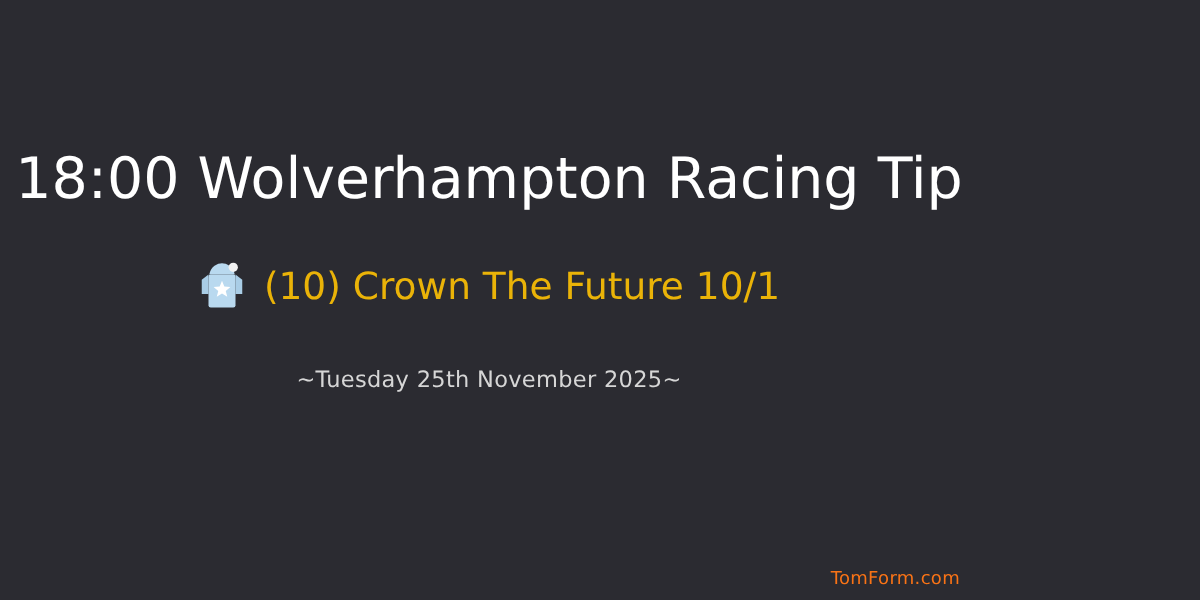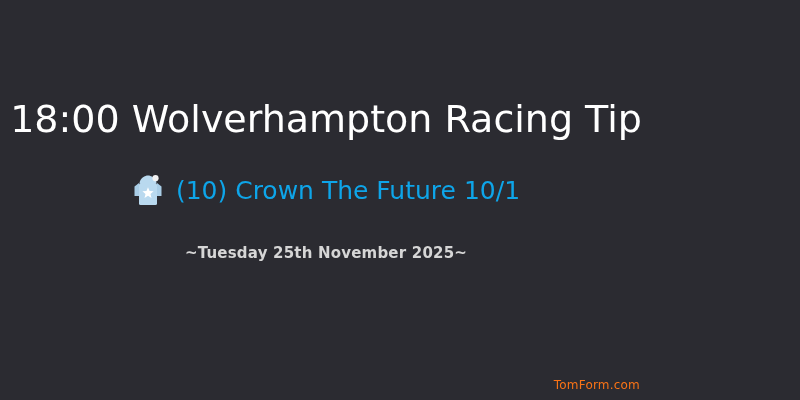--- a/index.html
+++ b/index.html
@@ -42,30 +42,30 @@
     white-space: nowrap;
   }
   .silks {
     width: 32px;
     height: 34px;
     position: relative;
     flex: none;
     display: block;
   }
   .selection-text {
-    color: #0ea5e9;
+    color: #eab308;
     font-size: 25px;
     font-weight: 400;
     line-height: 30px;
   }
   .date {
     margin-top: 36px;
     color: #d6d6d6;
     font-size: 15px;
-    font-weight: 700;
+    font-weight: 400;
     letter-spacing: 0.2px;
   }
   .watermark {
     position: absolute;
     right: 12px;
     bottom: 8px;
     color: #f97316;
     font-size: 12px;
     letter-spacing: 0.2px;
   }

